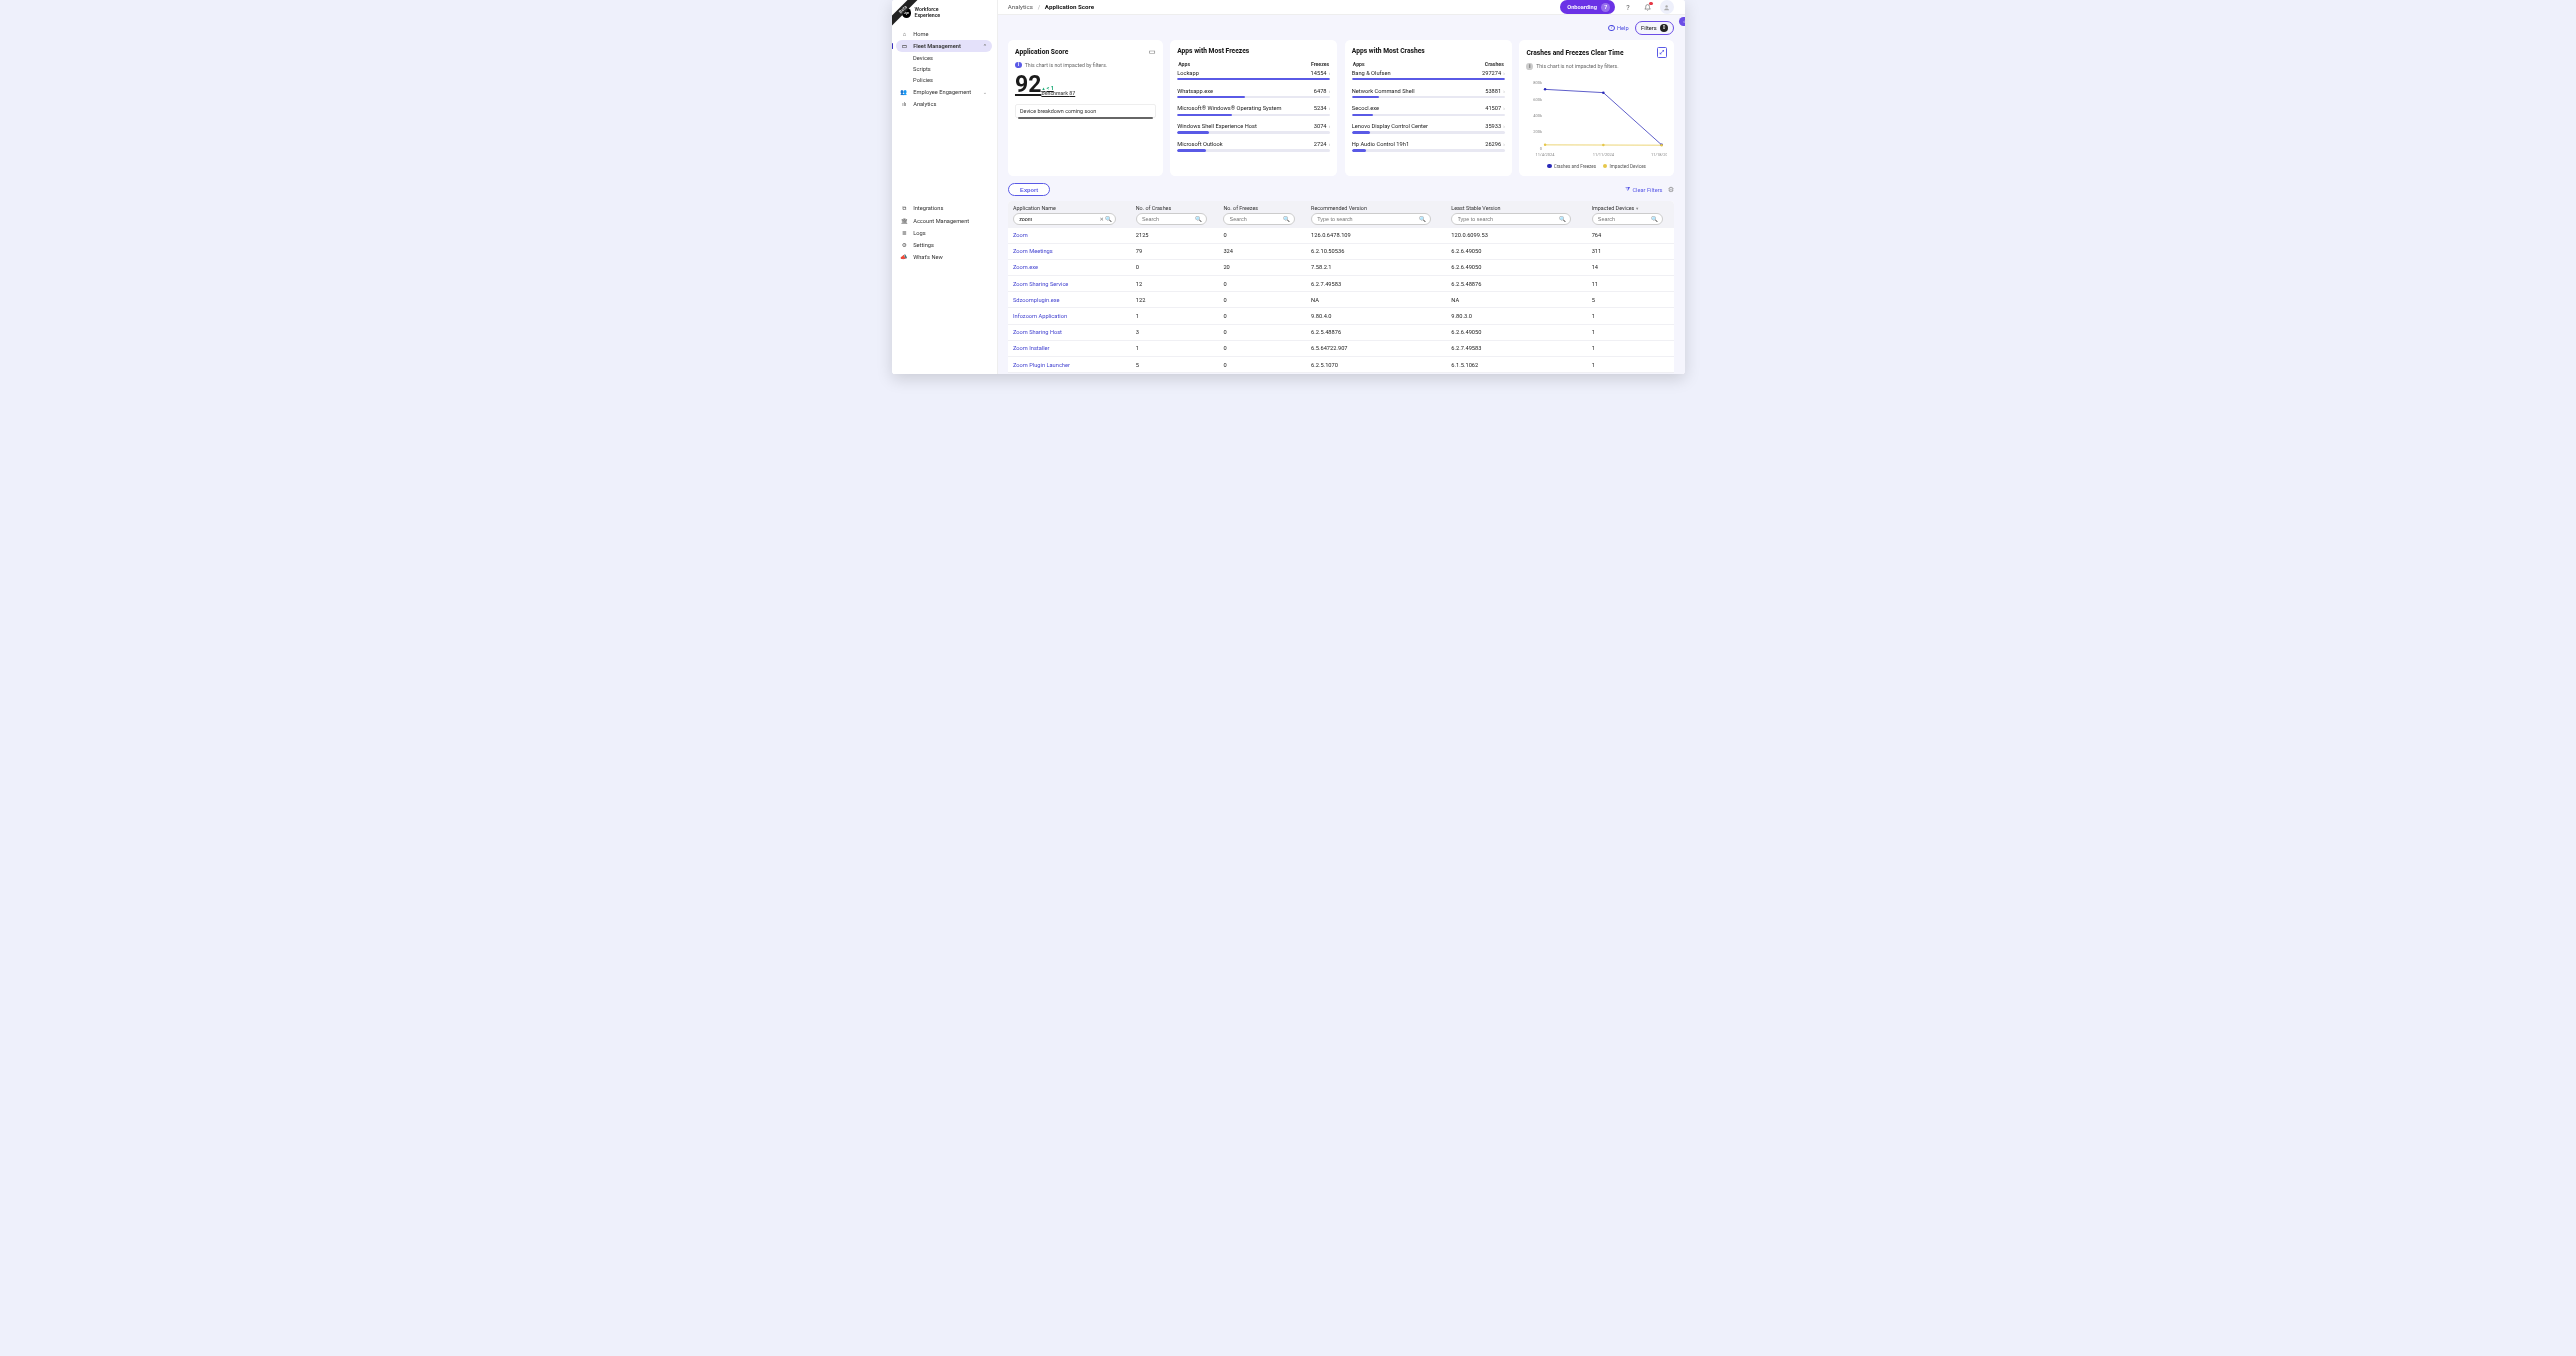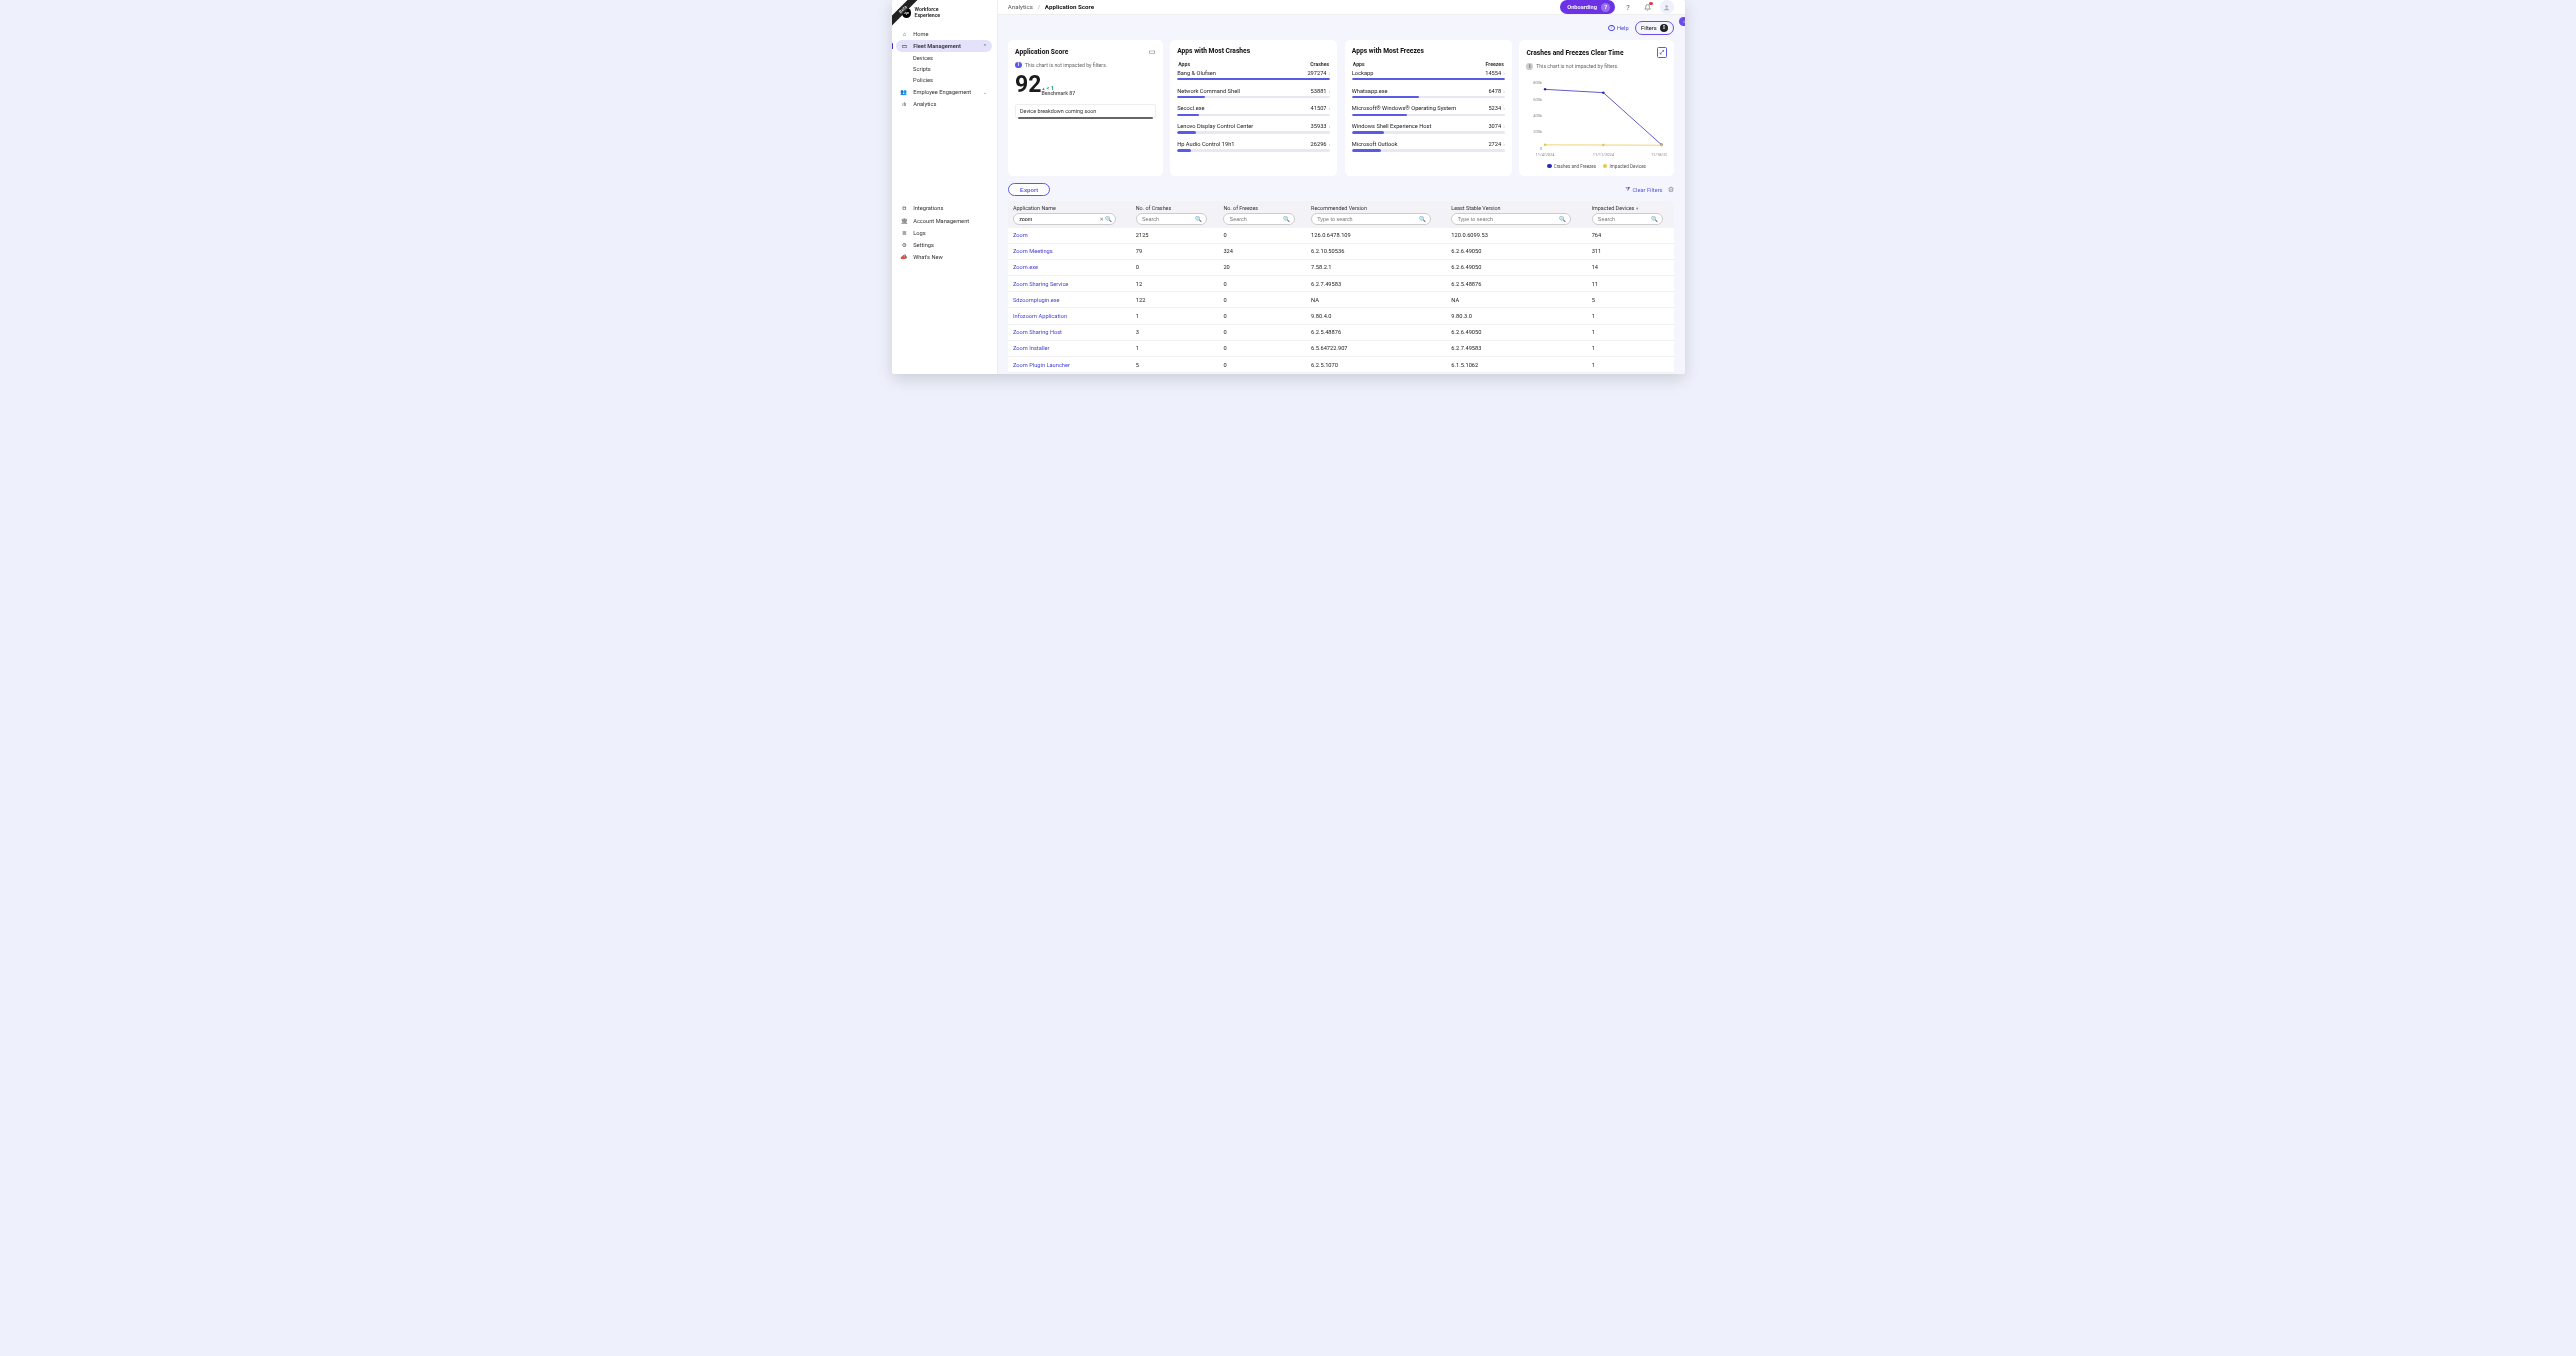--- a/index.html
+++ b/index.html
@@ -235,21 +235,21 @@
     margin-bottom:5.2px;
   }
   .info-circle {
     width:6.7px;height:6.7px;border-radius:50%;
     background:#5a5ae6;color:#fff;font-size:4.6px;font-weight:700;
     display:flex;align-items:center;justify-content:center;
   }
   .info-circle.gray { background:#ccc; color:#555;}
   .score-big {
     font-size:23px; font-weight:700; line-height:1;
-    display:flex; align-items:flex-end; gap:0;
+    display:flex; align-items:flex-end; gap:0;text-decoration:underline;
   }
   .score-delta { font-size:5.7px; color:#19a874;}
   .score-delta::before{content:"▲"; font-size:4.1px; margin-right:1px;}
   .benchmark { font-size:5.2px; color:#666;}
   .breakdown-box {
     margin-top:7.2px;
     border:0.5px solid #eee;
     border-radius:2.1px;
     padding:3.1px 4.1px;
     font-size:5.4px;
@@ -495,20 +495,92 @@
             </div>
           </div>
         </div>
         <div class="breakdown-box">
           <span>Device breakdown coming soon</span>
         </div>
       </div>
 
       <div class="card">
         <div class="card-title">
+            <span>Apps with Most Freezes</span>
+          </div>
+        <div class="list-head">
+          <span>Apps</span>
+          <span>Freezes</span>
+        </div>
+        <div id="freezes-list">
+            <div class="bar-row">
+              <div class="labels">
+                <span>Lockapp</span>
+                <span class="val">
+                  <span>14554</span>
+                  <span class="chev-r">›</span>
+                </span>
+              </div>
+              <div class="bar-track">
+                <div class="bar-fill" style="width:100%"></div>
+              </div>
+            </div>
+            <div class="bar-row">
+              <div class="labels">
+                <span>Whatsapp.exe</span>
+                <span class="val">
+                  <span>6478</span>
+                  <span class="chev-r">›</span>
+                </span>
+              </div>
+              <div class="bar-track">
+                <div class="bar-fill" style="width:44%"></div>
+              </div>
+            </div>
+            <div class="bar-row">
+              <div class="labels">
+                <span>Microsoft® Windows® Operating System</span>
+                <span class="val">
+                  <span>5234</span>
+                  <span class="chev-r">›</span>
+                </span>
+              </div>
+              <div class="bar-track">
+                <div class="bar-fill" style="width:36%"></div>
+              </div>
+            </div>
+            <div class="bar-row">
+              <div class="labels">
+                <span>Windows Shell Experience Host</span>
+                <span class="val">
+                  <span>3074</span>
+                  <span class="chev-r">›</span>
+                </span>
+              </div>
+              <div class="bar-track">
+                <div class="bar-fill" style="width:21%"></div>
+              </div>
+            </div>
+            <div class="bar-row">
+              <div class="labels">
+                <span>Microsoft Outlook</span>
+                <span class="val">
+                  <span>2724</span>
+                  <span class="chev-r">›</span>
+                </span>
+              </div>
+              <div class="bar-track">
+                <div class="bar-fill" style="width:19%"></div>
+              </div>
+            </div>
+          </div>
+      </div>
+
+      <div class="card">
+        <div class="card-title">
             <span>Apps with Most Crashes</span>
           </div>
         <div class="list-head">
           <span>Apps</span>
           <span>Crashes</span>
         </div>
         <div id="crashes-list">
             <div class="bar-row">
               <div class="labels">
                 <span>Bang &amp; Olufsen</span>
@@ -560,92 +632,20 @@
             <div class="bar-row">
               <div class="labels">
                 <span>Hp Audio Control 19h1</span>
                 <span class="val">
                   <span>26296</span>
                   <span class="chev-r">›</span>
                 </span>
               </div>
               <div class="bar-track">
                 <div class="bar-fill" style="width:9%"></div>
-              </div>
-            </div>
-          </div>
-      </div>
-
-      <div class="card">
-        <div class="card-title">
-            <span>Apps with Most Freezes</span>
-          </div>
-        <div class="list-head">
-          <span>Apps</span>
-          <span>Freezes</span>
-        </div>
-        <div id="freezes-list">
-            <div class="bar-row">
-              <div class="labels">
-                <span>Lockapp</span>
-                <span class="val">
-                  <span>14554</span>
-                  <span class="chev-r">›</span>
-                </span>
-              </div>
-              <div class="bar-track">
-                <div class="bar-fill" style="width:100%"></div>
-              </div>
-            </div>
-            <div class="bar-row">
-              <div class="labels">
-                <span>Whatsapp.exe</span>
-                <span class="val">
-                  <span>6478</span>
-                  <span class="chev-r">›</span>
-                </span>
-              </div>
-              <div class="bar-track">
-                <div class="bar-fill" style="width:44%"></div>
-              </div>
-            </div>
-            <div class="bar-row">
-              <div class="labels">
-                <span>Microsoft® Windows® Operating System</span>
-                <span class="val">
-                  <span>5234</span>
-                  <span class="chev-r">›</span>
-                </span>
-              </div>
-              <div class="bar-track">
-                <div class="bar-fill" style="width:36%"></div>
-              </div>
-            </div>
-            <div class="bar-row">
-              <div class="labels">
-                <span>Windows Shell Experience Host</span>
-                <span class="val">
-                  <span>3074</span>
-                  <span class="chev-r">›</span>
-                </span>
-              </div>
-              <div class="bar-track">
-                <div class="bar-fill" style="width:21%"></div>
-              </div>
-            </div>
-            <div class="bar-row">
-              <div class="labels">
-                <span>Microsoft Outlook</span>
-                <span class="val">
-                  <span>2724</span>
-                  <span class="chev-r">›</span>
-                </span>
-              </div>
-              <div class="bar-track">
-                <div class="bar-fill" style="width:19%"></div>
               </div>
             </div>
           </div>
       </div>
 
       <div class="card chart">
         <div class="card-title">
           <span>Crashes and Freezes Clear Time</span>
           <span class="expand-icon">⤢</span>
         </div>

